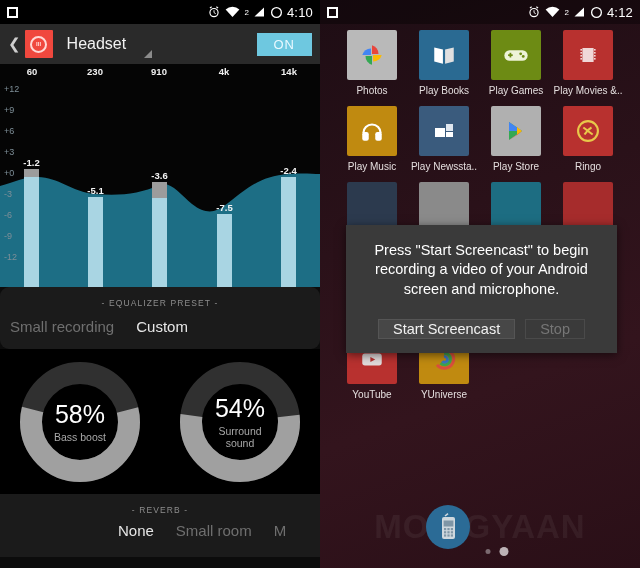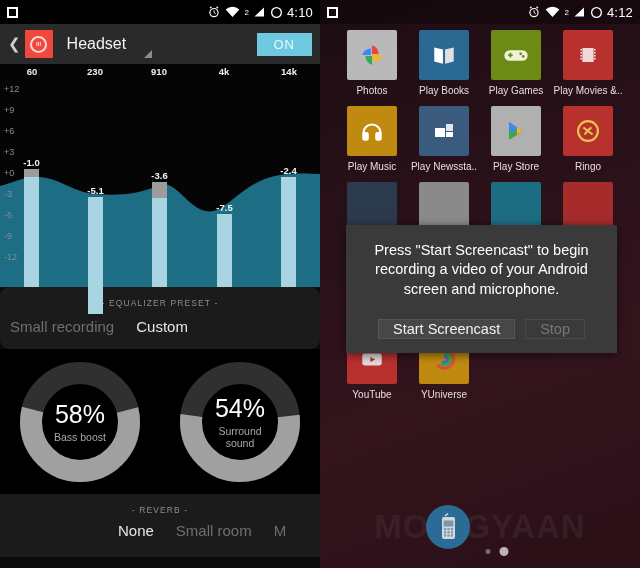--- a/index.html
+++ b/index.html
@@ -166,23 +166,23 @@
 
       <svg viewBox="0 0 320 223" preserveAspectRatio="none">
         <path d="M0,122 C14,118 24,113 38,113 C58,113 72,128 95,130
                  C120,132 140,130 159,121 C170,116 180,130 192,140
                  C206,151 216,148 224,142 C246,126 258,112 289,110
                  C304,109 312,110 320,110 L320,223 L0,223 Z" fill="#1d6e85"></path>
       </svg>
 
       <div class="bar" style="left:24px; top:105px; height:118px">
         <div class="tip" style="height:8px"></div>
-        <div class="val">-1.0</div>
-      </div>
-      <div class="bar" style="left:88px; top:133px; height:117px">
+        <div class="val">-1.2</div>
+      </div>
+      <div class="bar" style="left:88px; top:133px; height:90px">
         <div class="tip" style="height:0px"></div>
         <div class="val">-5.1</div>
       </div>
       <div class="bar" style="left:152px; top:118px; height:105px">
         <div class="tip" style="height:16px"></div>
         <div class="val">-3.6</div>
       </div>
       <div class="bar" style="left:217px; top:150px; height:73px">
         <div class="tip" style="height:0px"></div>
         <div class="val">-7.5</div>

